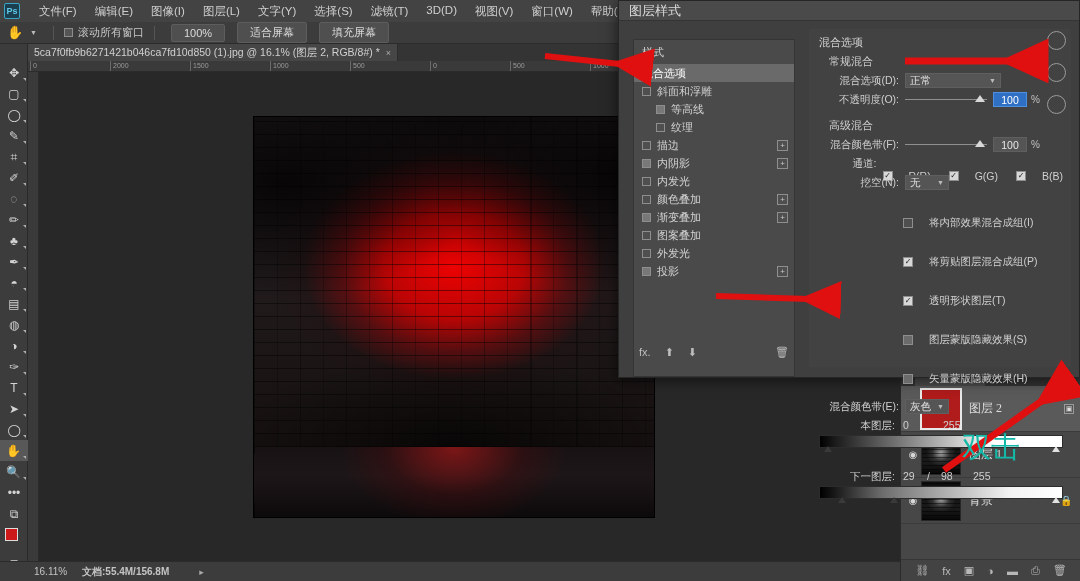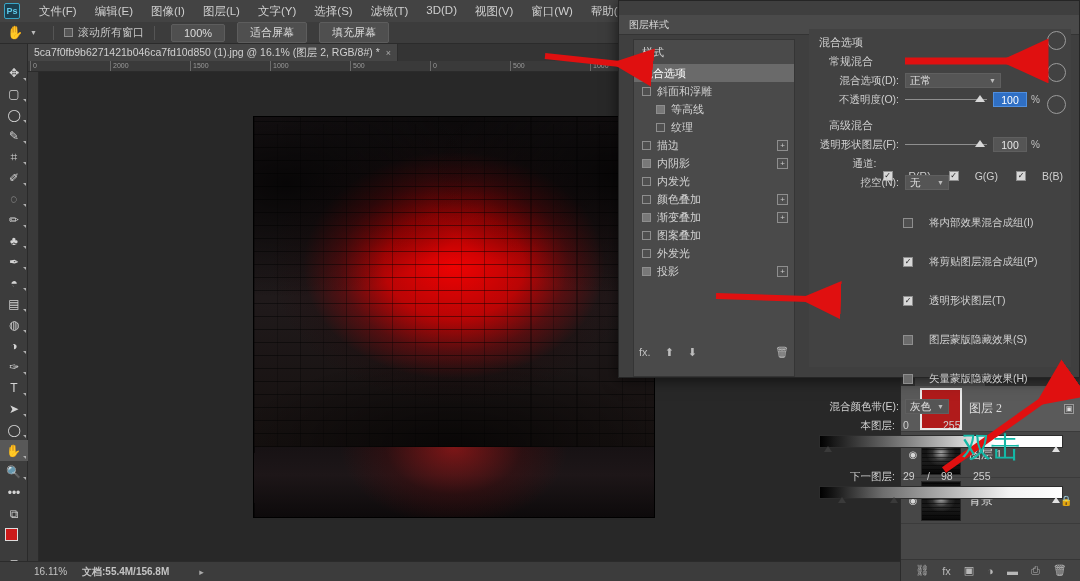--- a/index.html
+++ b/index.html
@@ -216,23 +216,22 @@
          margin:0 0 13px 6px;}
 
   
   .dialog{
     position:absolute; left:618px; top:0; width:462px; height:378px;
     background:#3f3f3f; border:1px solid #252525;
     box-shadow:0 2px 14px rgba(0,0,0,.6);
   }
   .dlg-title{
     height:20px; background:#4a4a4a; display:flex; align-items:center;
-    padding-left:10px; font-size:10px; color:#dcdcdc;
+    padding-left:10px; font-size:13px; color:#dcdcdc;
     border-bottom:1px solid #343434;
-    margin-top:14px;
   }
   .dlg-body{ position:absolute; left:0; top:20px; right:0; bottom:0; display:flex;align-items:flex-end; }
 
   .style-col{
     width:162px; margin:8px 0 0 14px; background:#4a4a4a;
     border:1px solid #353535; height:338px; padding-top:1px;
   }
   .st-head{ padding:4px 8px; font-size:11px; color:#d4d4d4; }
   .st-row{
     display:flex; align-items:center; height:18px; padding:0 6px 0 8px;
@@ -560,21 +559,21 @@
             <div class="strack"></div>
             <div class="sthumb" style="left:70px"></div>
           </div>
           <div class="numbox focus">100</div>
           <span class="pct">%</span>
         </div>
 
         <div class="sub-title" style="margin-top:10px">高级混合</div>
 
         <div class="frow">
-          <div class="flabel">透明形状图层(F):</div>
+          <div class="flabel">混合颜色带(F):</div>
           <div class="slider" style="width:82px">
             <div class="strack"></div>
             <div class="sthumb" style="left:70px"></div>
           </div>
           <div class="numbox">100</div>
           <span class="pct">%</span>
         </div>
 
         <div class="frow">
           <div class="flabel">通道:</div>

